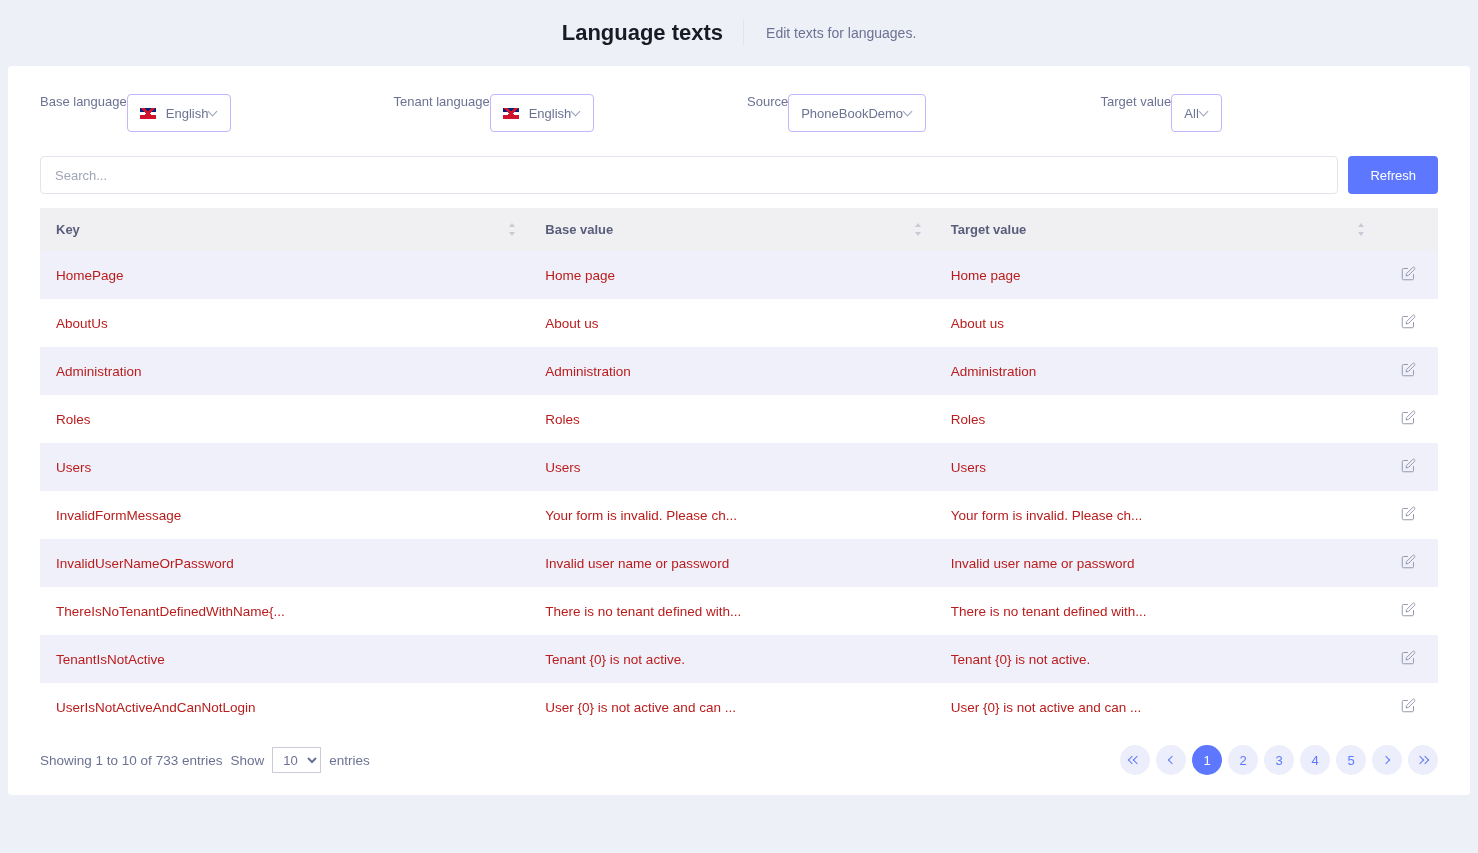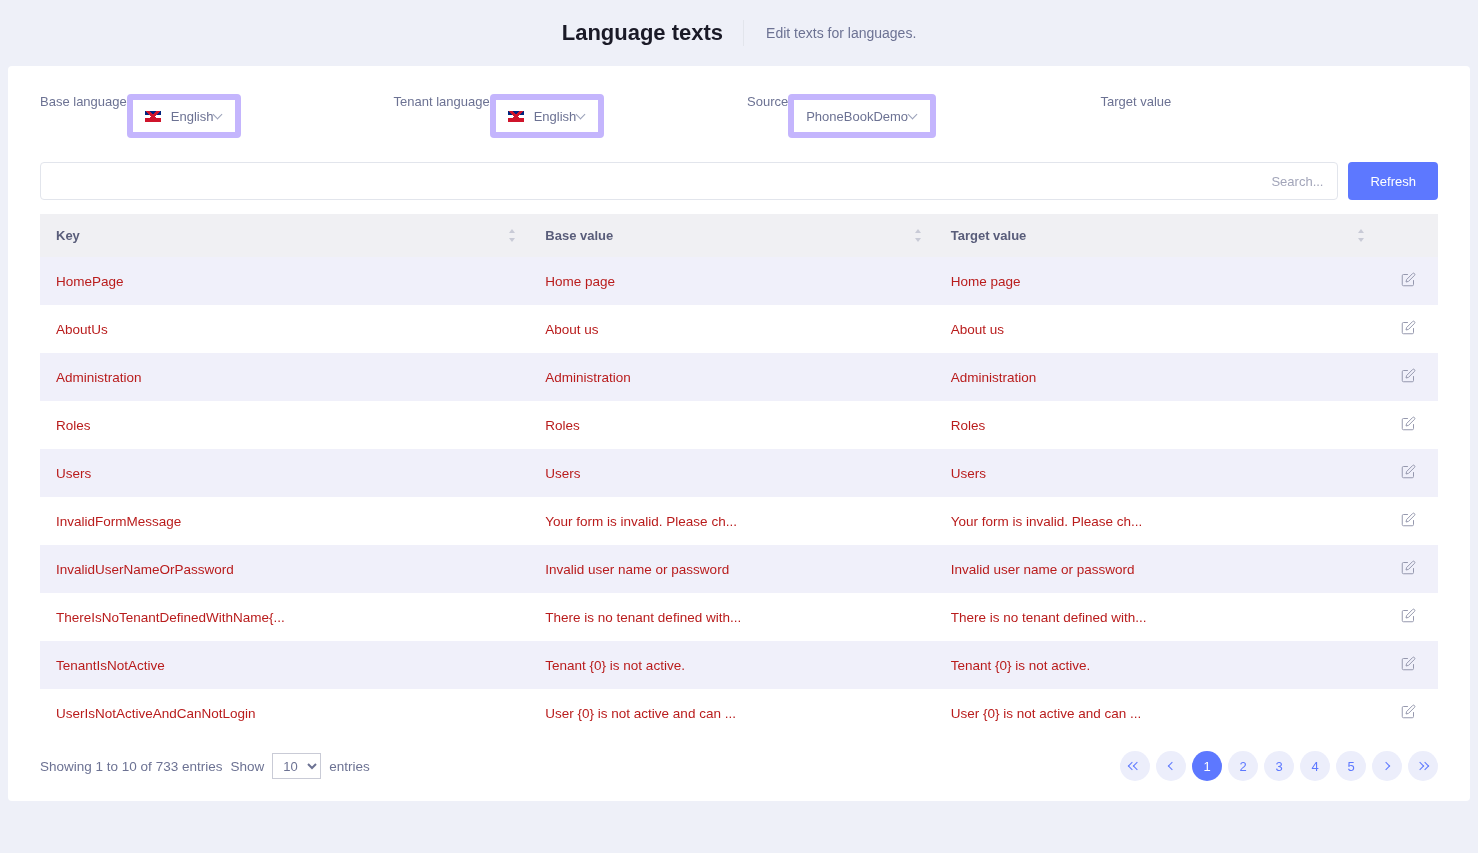--- a/index.html
+++ b/index.html
@@ -42,23 +42,23 @@
       flex: 1;
       display: flex;
       flex-direction: row;
     }
     .filter-label {
       color: #6c7293;
       font-size: 13px;
       margin-bottom: 8px;
     }
     .select-box {
-      border: 6px solid #c4b5fd;
+      border: 1px solid #c4b5fd;
       border-radius: 4px;
-      height: 44px;
+      height: 38px;
       display: flex;
       align-items: center;
       padding: 0 12px;
       background: #fff;
       cursor: pointer;
       position: relative;
     }
     .select-box .flag {
       width: 16px;
       height: 11px;
@@ -101,21 +101,20 @@
     }
     .search-input {
       flex: 1;
       border: 1px solid #e2e5ec;
       border-radius: 4px;
       height: 38px;
       padding: 0 14px;
       font-size: 13px;
       color: #6c7293;
       outline: none;
-      text-align: right;
     }
     .search-input::placeholder { color: #a2a5b9; }
     .refresh-btn {
       background: #5d78ff;
       color: #ffffff;
       border: none;
       border-radius: 4px;
       padding: 0 22px;
       height: 38px;
       font-size: 13px;
@@ -262,20 +261,24 @@
     </div>
     <div class="filter-group">
       <div class="filter-label">Source</div>
       <div class="select-box">
         <span class="value">PhoneBookDemo</span>
         <span class="chevron-down"></span>
       </div>
     </div>
     <div class="filter-group">
       <div class="filter-label">Target value</div>
+      <div class="select-box">
+        <span class="value">All</span>
+        <span class="chevron-down"></span>
+      </div>
     </div>
   </div>
 
   <div class="search-row">
     <input class="search-input" placeholder="Search..." style="">
     <button class="refresh-btn">Refresh</button>
   </div>
 
   <table>
     <thead>

